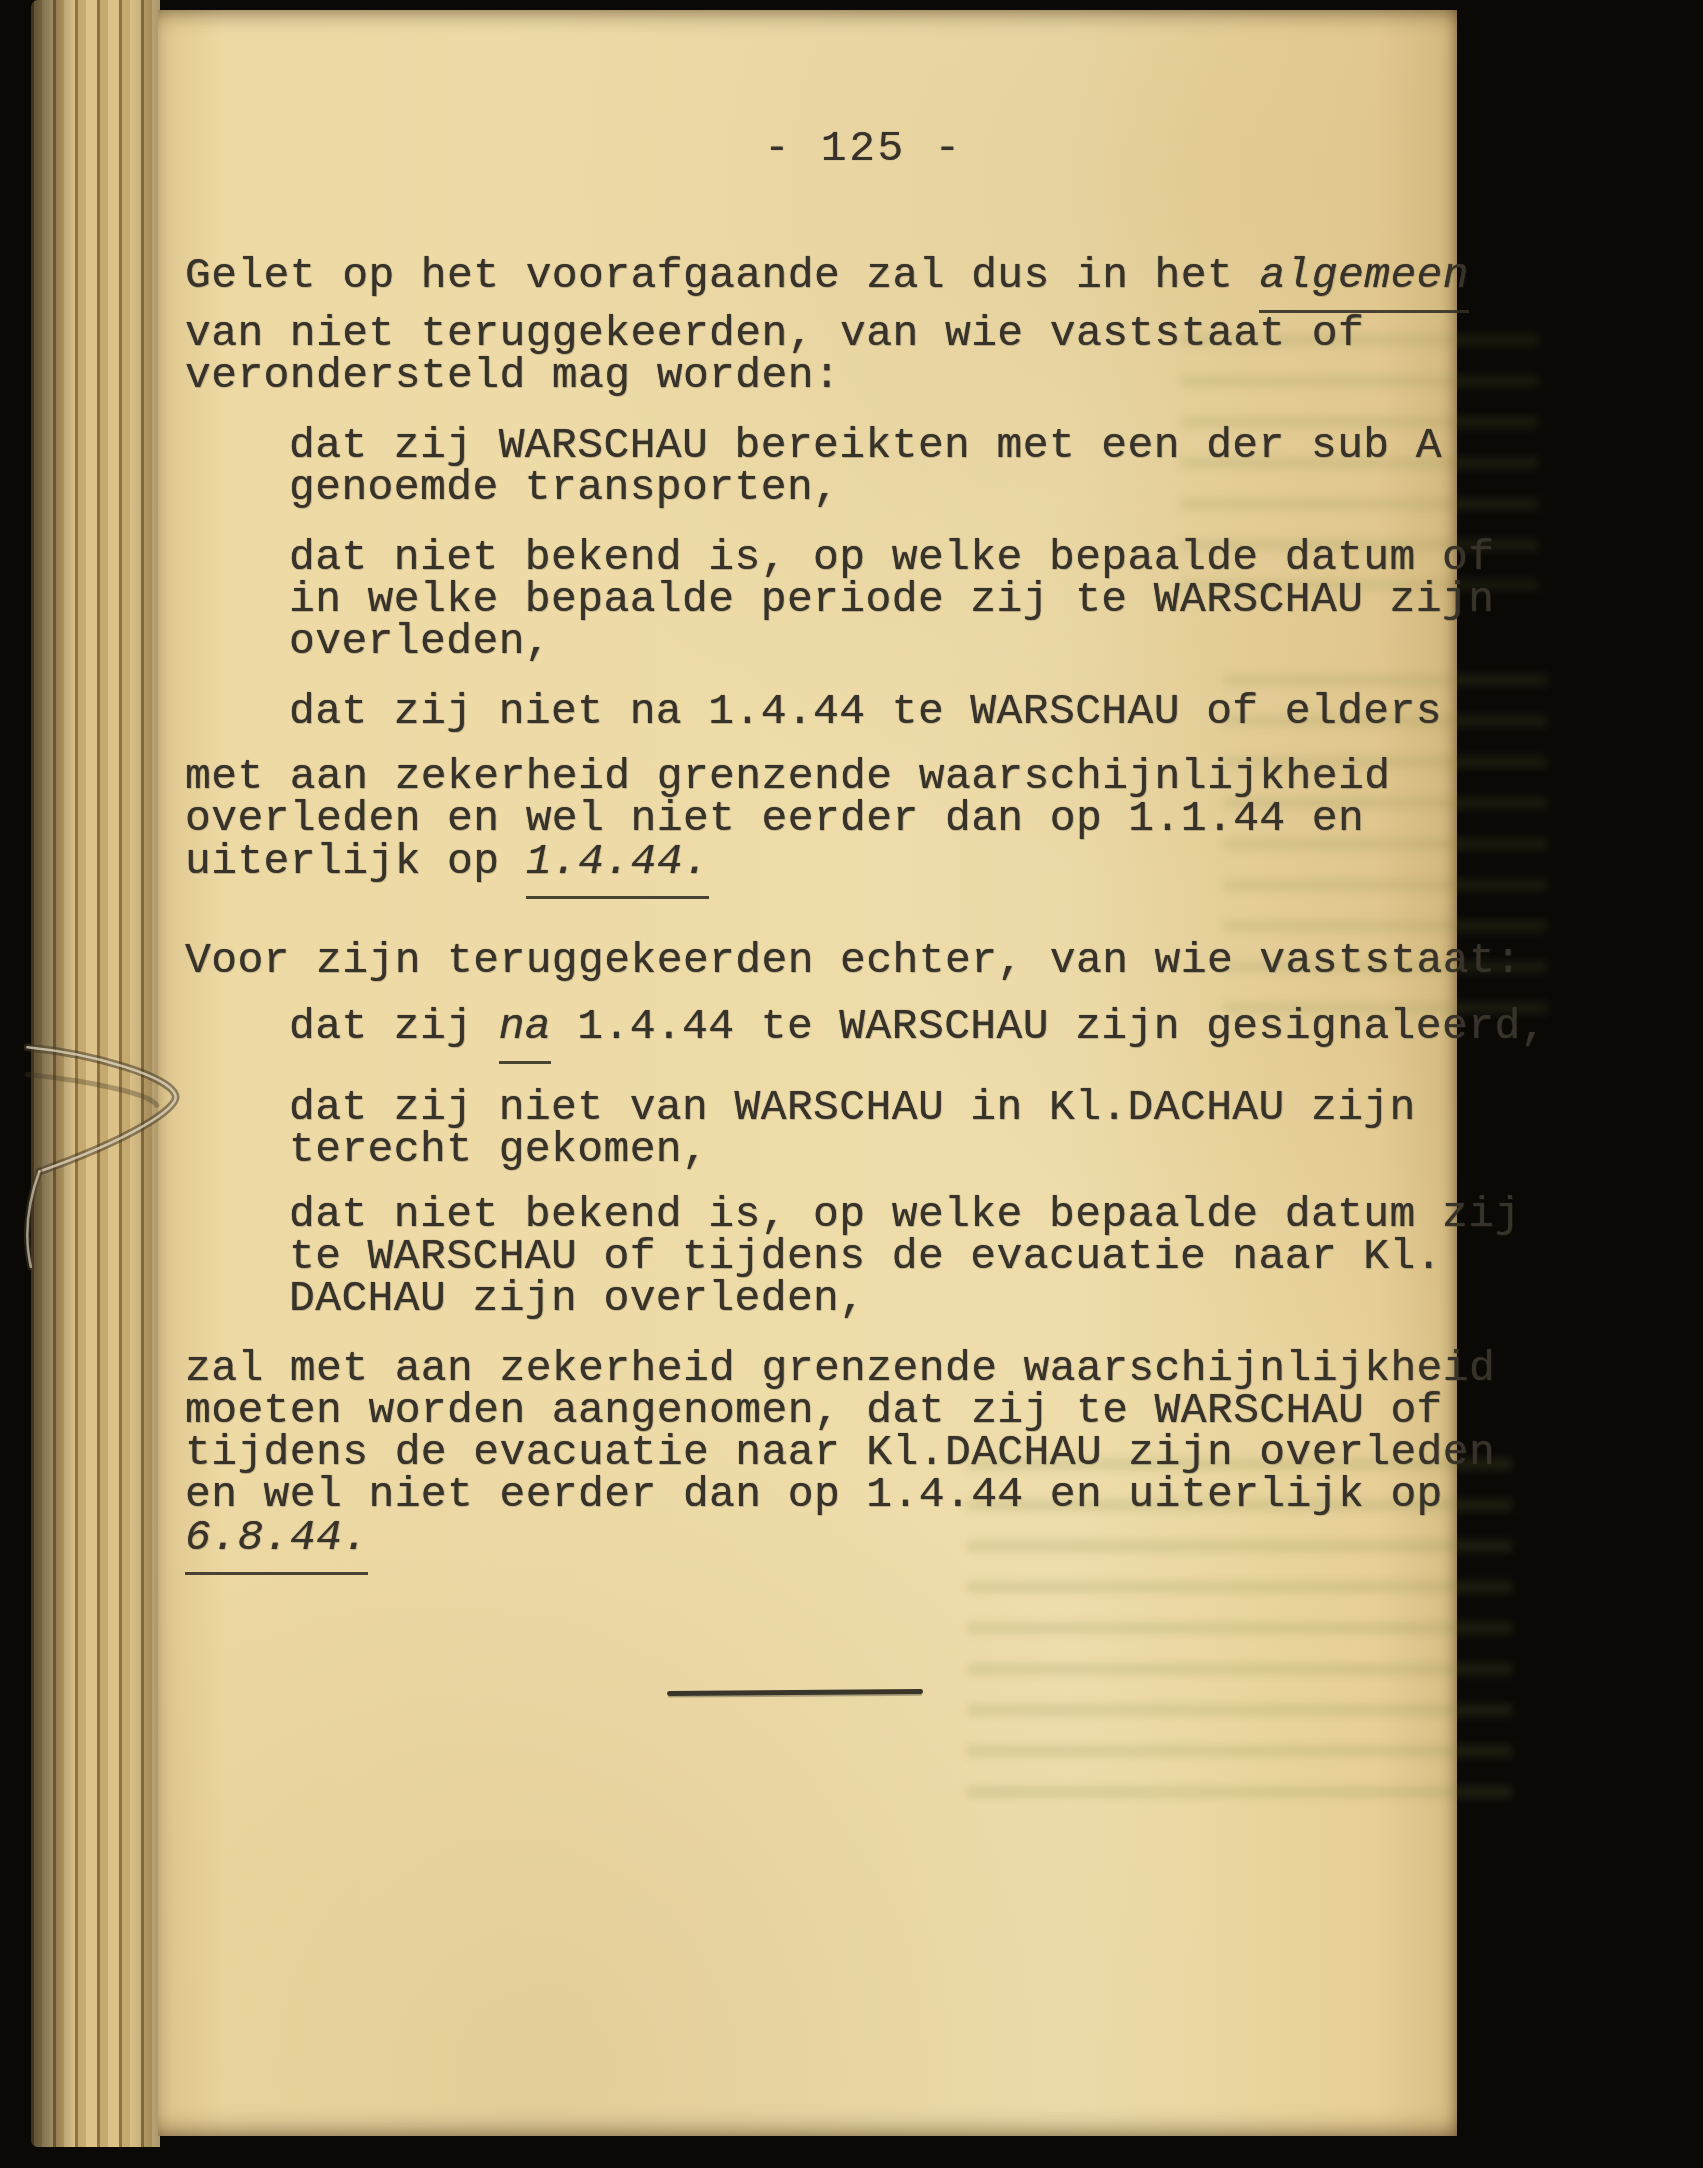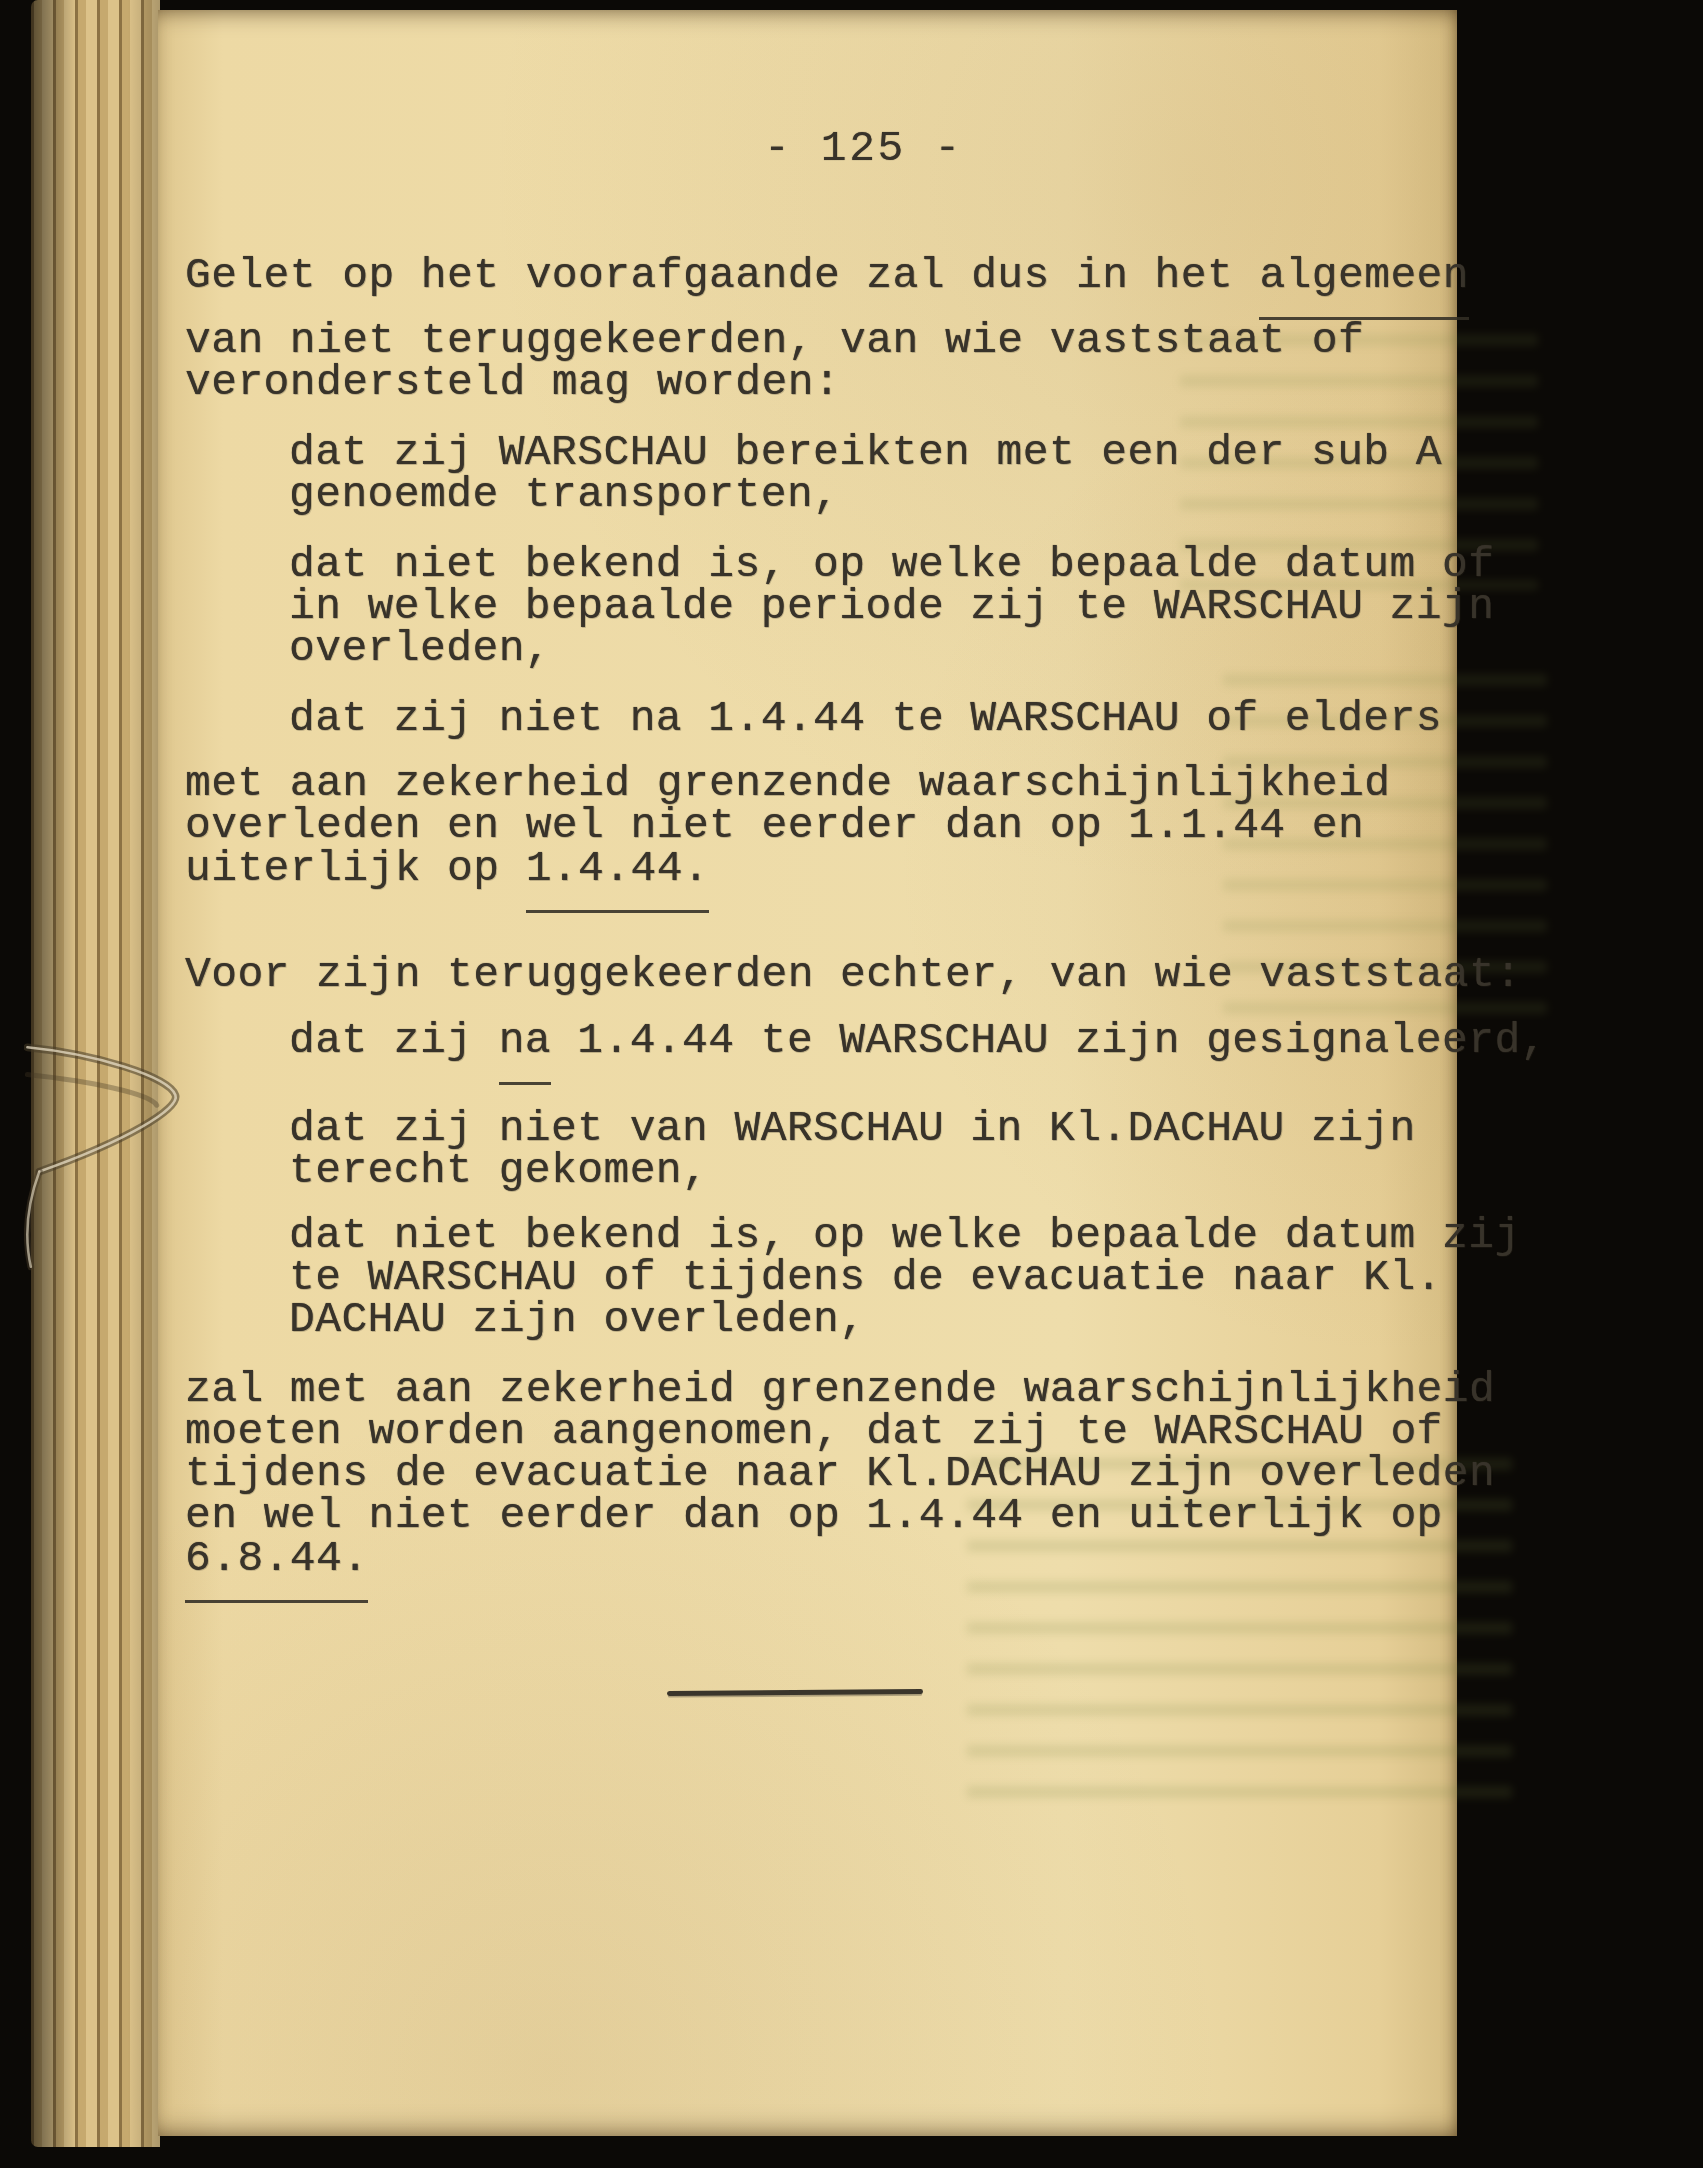--- a/index.html
+++ b/index.html
@@ -45,22 +45,23 @@
     color:#38332a;
     text-shadow:0 0 1px rgba(56,50,40,.85), 0.9px 0.9px 0 rgba(56,50,40,.18);
   }
   .block  { margin-bottom:28px; }
   .indent { padding-left:104px; }
   .m-sm   { margin-bottom:23px; }
   .m-lg   { margin-bottom:41px; }
 
   .u {
     display:inline-block; line-height:1;
-    padding-bottom:20px;
+    padding-bottom:13px;
     border-bottom:3.4px solid rgba(50,45,36,.88);
+    font-style:italic;
   }
 
   .divider {
     position:absolute; left:509px; top:1680px; width:256px; height:5.1px;
     background:#3a352b; border-radius:2.6px;
     transform:rotate(-.4deg);
     box-shadow:0 2.6px 0 -0.9px rgba(58,53,43,.35);
   }
 
   

